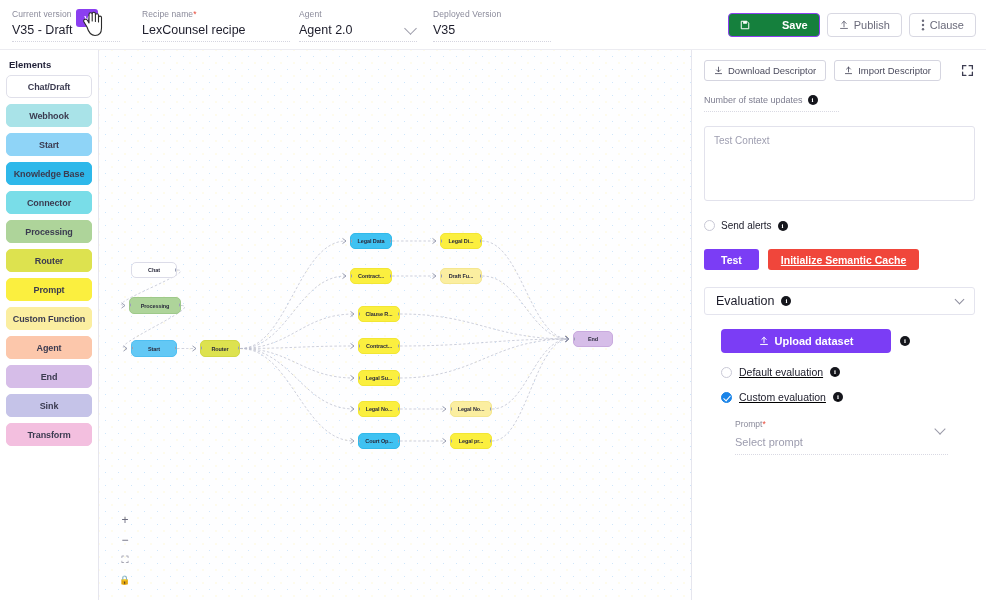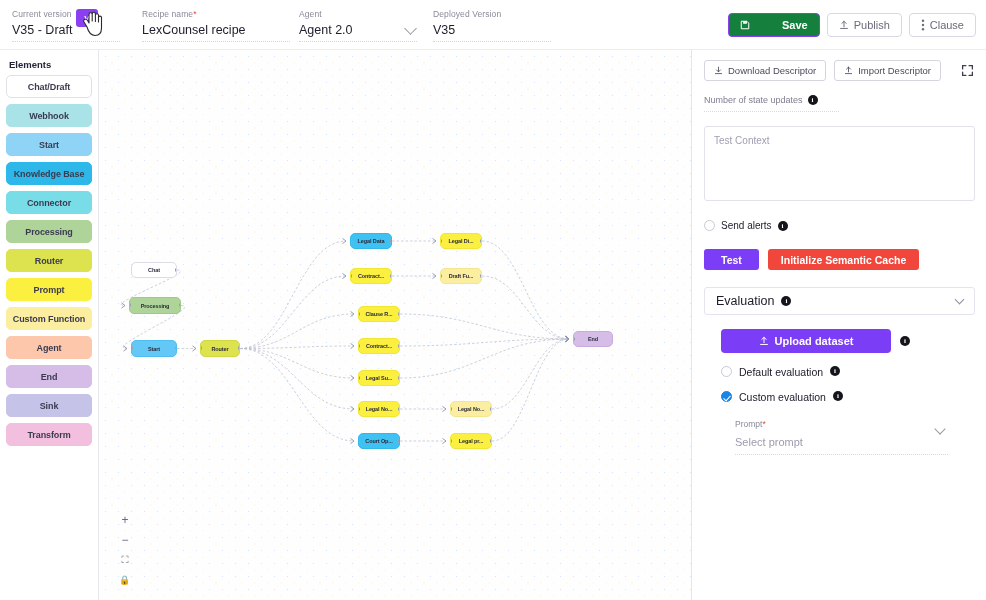--- a/index.html
+++ b/index.html
@@ -154,42 +154,42 @@
 
   .act-row { display: flex; gap: 9px; margin-top: 18px; align-items: center;}
   .btn-test {
     background: #7b3df5; color: #fff; font-size: 10.5px; font-weight: 700;
     border-radius: 3px; padding: 0 17px; height: 21px; display: inline-flex;
     align-items: center; cursor: pointer;
   }
   .btn-cache {
     background: #f0463b; color: #fff; font-size: 10.5px; font-weight: 700;
     border-radius: 3px; padding: 0 13px; height: 21px; display: inline-flex;
-    align-items: center; cursor: pointer;
+    align-items: center; cursor: pointer; text-decoration: underline;
   }
 
   .accordion {
     margin-top: 17px; width: 271px; height: 28px; border: 1px solid #e4e4ee;
     border-radius: 3px; display: flex; align-items: center; gap: 7px;
     padding: 0 11px; cursor: pointer;
   }
   .accordion .t { font-size: 12.5px; color: #1b1b29; }
   .acc-chev {
     margin-left: auto; width: 7px; height: 7px;
     border-right: 1.3px solid #8e8e9e; border-bottom: 1.3px solid #8e8e9e;
     transform: rotate(45deg); margin-top:-4px;
   }
 
   .upload-row { display: flex; align-items: center; gap: 9px; margin: 14px 0 0 17px; }
   .btn-upload {
     background: #7b3df5; color: #fff; font-size: 11px; font-weight: 700;
     border-radius: 4px; width: 170px; height: 24px; display: inline-flex;
     align-items: center; justify-content: center; gap: 6px; cursor: pointer;
   }
-  .radio-row { display:flex; gap:7px; margin: 13px 0 0 17px; }
+  .radio-row { display:flex; align-items:center; gap:7px; margin: 13px 0 0 17px; text-decoration: underline; }
   .radio { width: 11px; height: 11px; border-radius: 50%; border: 1px solid #c9c9d6; background: #fff; cursor:pointer;}
   .radio.on { background: #1a84e8; border-color: #1a84e8; position: relative; }
   .radio.on:after {
     content:""; position:absolute; left:3px; top:1.5px; width:3px; height:6px;
     border-right: 1.5px solid #fff; border-bottom: 1.5px solid #fff; transform: rotate(42deg);
   }
   .radio-lbl { font-size: 10.5px; color: #1b1b29; }
 
   .prompt-block { margin: 10px 0 0 31px; width: 213px; position: relative; }
   .prompt-lbl { font-size: 8.5px; color: #8a8a9a; }

